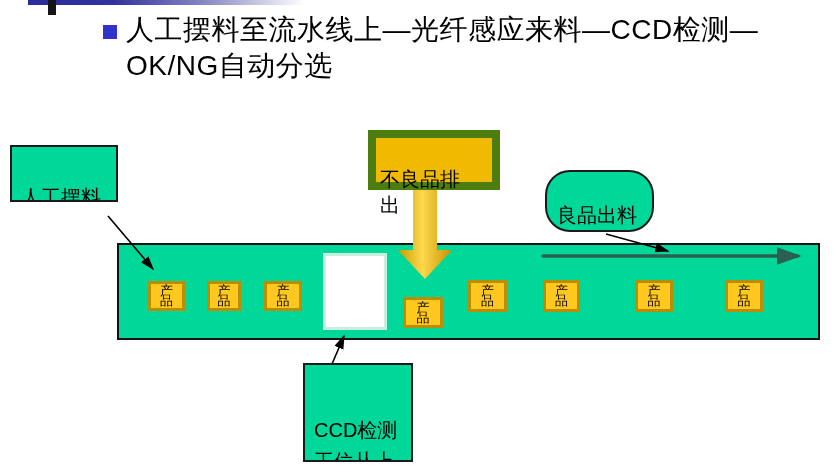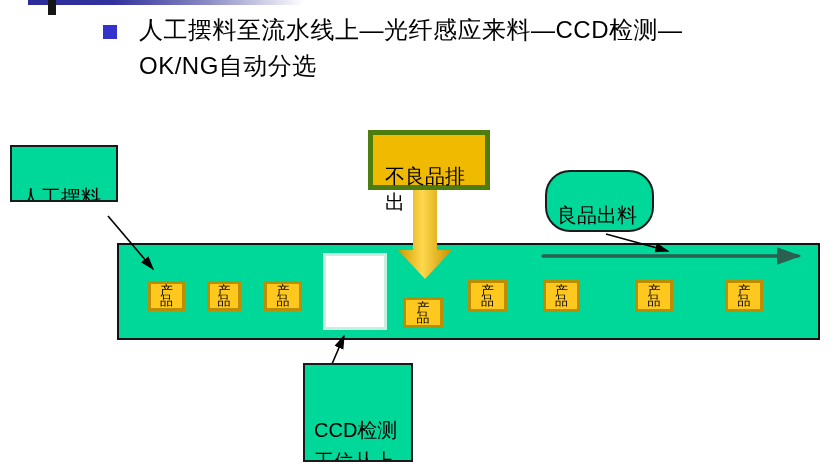--- a/index.html
+++ b/index.html
@@ -10,22 +10,22 @@
   }
   
   .topbar {
     position:absolute; left:28px; top:0; width:288px; height:5px;
     background:linear-gradient(to right,#2b2b9b 0%,#33339e 30%,#8a8ac4 62%,#ffffff 96%);
   }
   .toptick { position:absolute; left:48px; top:0; width:8px; height:15px; background:#151515; }
   
   .bullet { position:absolute; left:103px; top:25px; width:14px; height:14px; background:#3333cc; }
   .title {
-    position:absolute; left:139px; top:12px; width:680px;
-    font-size:24px; line-height:36px; color:#000; letter-spacing:0.5px;
+    position:absolute; left:126px; top:12px; width:680px;
+    font-size:28px; line-height:36px; color:#000; letter-spacing:0.5px;
     white-space:pre-line;
   }
   
   .belt {
     position:absolute; left:117px; top:243px; width:703px; height:97px;
     background:#00d89a; border:2px solid #121212; box-sizing:border-box;
   }
   .ccd-window {
     position:absolute; left:323px; top:253px; width:64px; height:77px;
     background:#ffffff; border:3px solid #c9eedf; box-sizing:border-box;
@@ -40,23 +40,23 @@
   
   .callout {
     position:absolute; background:#00d89a; border:2px solid #1a1a1a; box-sizing:border-box;
     color:#000; font-size:20px; white-space:pre-line; overflow:hidden;
   }
   .co-manual { left:10px;  top:145px; width:108px; height:57px; padding:5px 9px; line-height:30px; }
   .co-good   { left:545px; top:170px; width:109px; height:62px; padding:3px 10px; line-height:27px;border-radius:25px; }
   .co-ccd    { left:303px; top:363px; width:110px; height:99px; padding:19px 9px; line-height:31px; }
   
   .co-ng {
-    position:absolute; left:368px; top:130px; width:122px; height:60px;
-    background:#efba00; border:5px solid #4d7c0f; box-sizing:border-box;
-    color:#000; font-size:20px; line-height:26px; padding:2px 12px; white-space:pre-line;
+    position:absolute; left:368px; top:130px; width:132px; height:60px;
+    background:#efba00; border:8px solid #4d7c0f; box-sizing:border-box;
+    color:#000; font-size:20px; line-height:26px; padding:2px 4px; white-space:pre-line;
   }
   .overlay { position:absolute; left:0; top:0; pointer-events:none; }
 </style>
 </head>
 <body>
 
 <div id="canvas">
 
   <div class="topbar"></div>
   <div class="toptick"></div>

